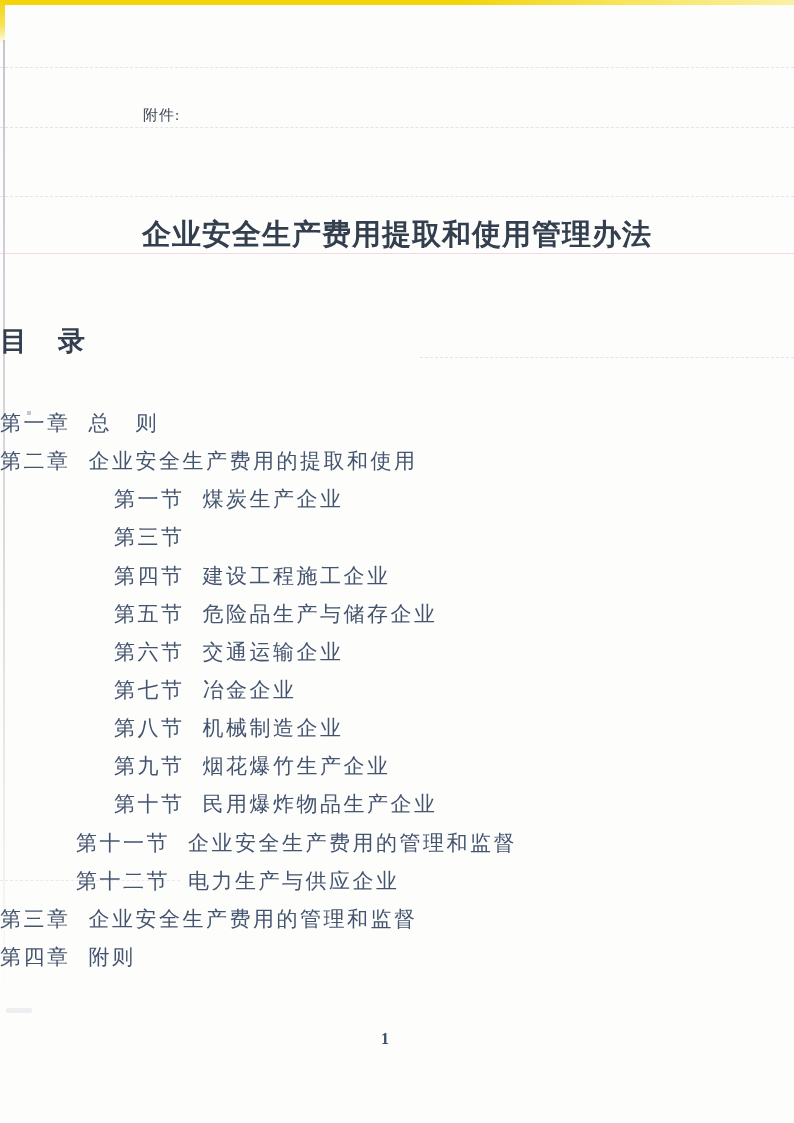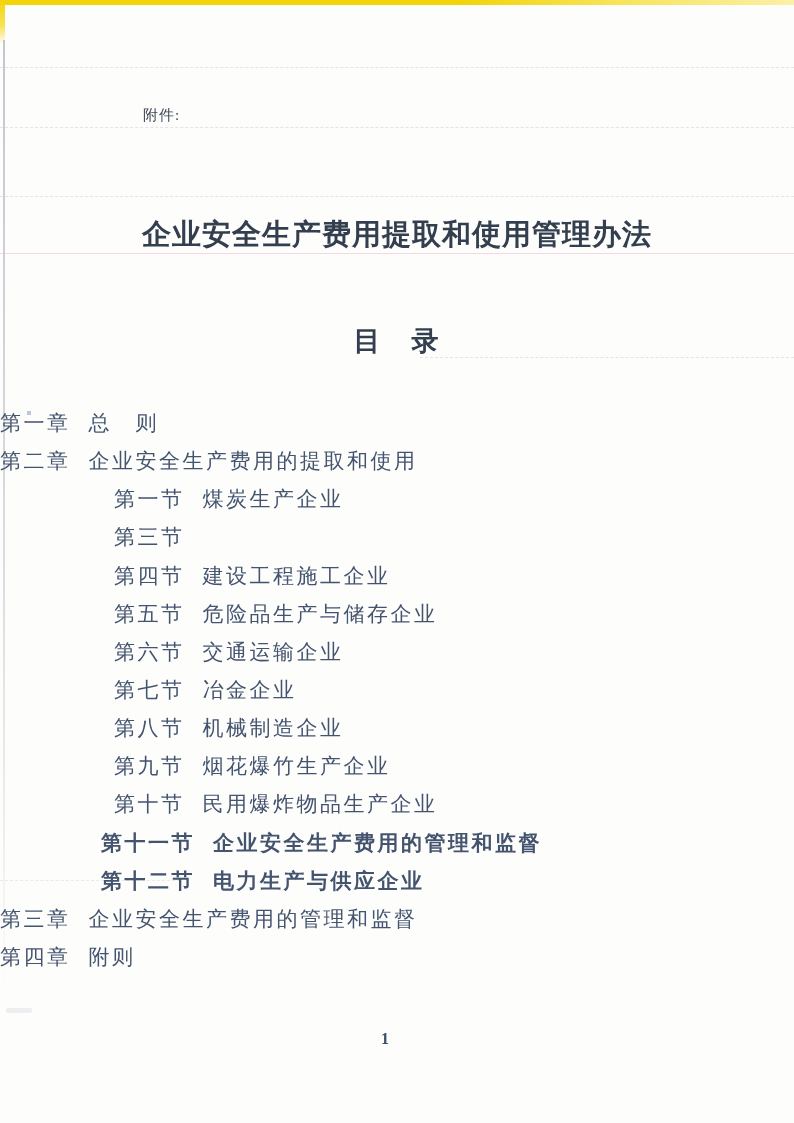--- a/index.html
+++ b/index.html
@@ -49,33 +49,33 @@
     position:absolute;left:100px;top:106px;
     font-size:15px;letter-spacing:1px;color:var(--attachment-ink);margin-left:43px;
   }
   .doc-title{
     position:absolute;top:215px;left:0;width:794px;
     text-align:center;font-size:29px;font-weight:bold;
     letter-spacing:1px;color:var(--title-ink);
   }
   .toc-heading{
     position:absolute;top:323px;left:0;width:794px;
-    text-align:center;font-size:27px;font-weight:bold;
+    text-align:left;font-size:27px;font-weight:bold;
     letter-spacing:2px;color:var(--title-ink);
   }
   .toc-list{position:absolute;top:404px;left:0;width:794px;}
   .toc-entry{
     display:flex;align-items:center;height:38.15px;
     font-size:21px;letter-spacing:2.5px;color:var(--ink);
     white-space:nowrap;
   }
   .toc-entry .gap{display:inline-block;width:18px;}
   .lvl-chapter{}
   .lvl-section{padding-left:114px;}
-  .lvl-section-wide{padding-left:101px;font-weight:bold;}
+  .lvl-section-wide{padding-left:76px;}
   .page-number{
     position:absolute;top:1030px;left:0;width:794px;
     text-align:center;font-size:16px;font-weight:bold;
     color:var(--pagenum-ink);transform:translateX(-12px);
   }
 </style>
 </head>
 <body>
 
 <div class="scan-top-edge"></div>

